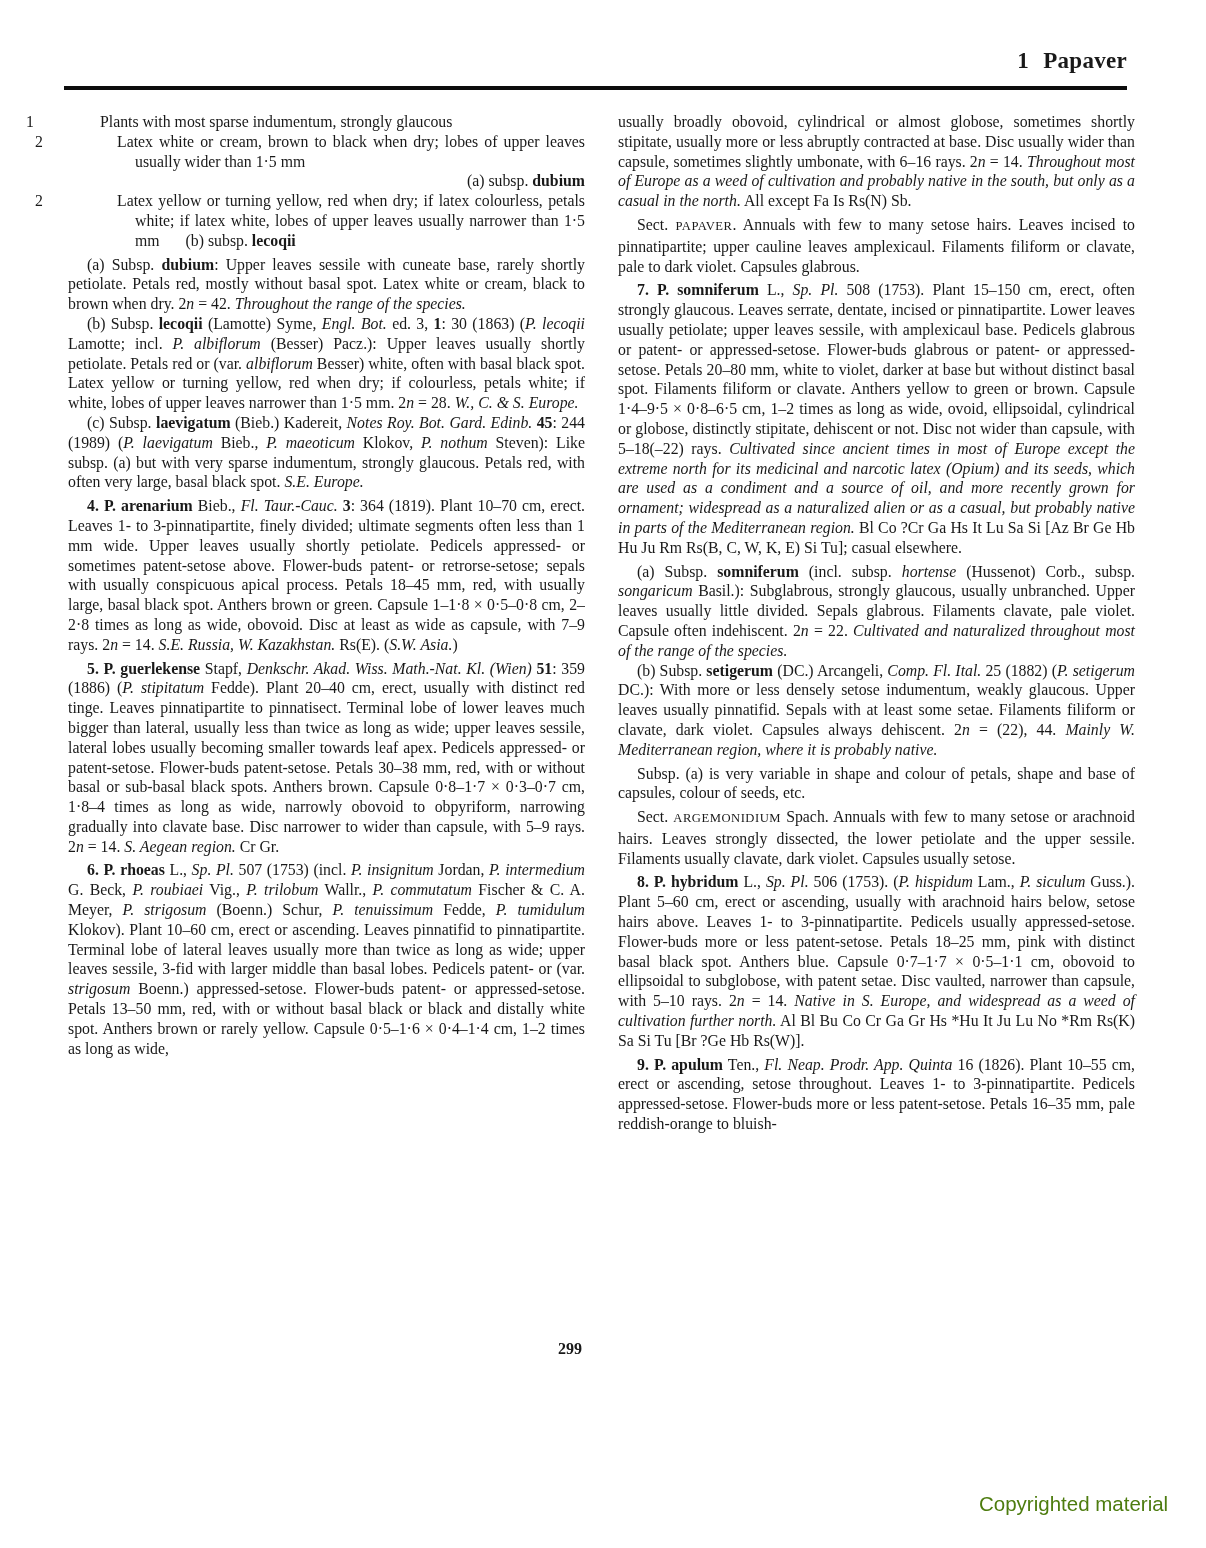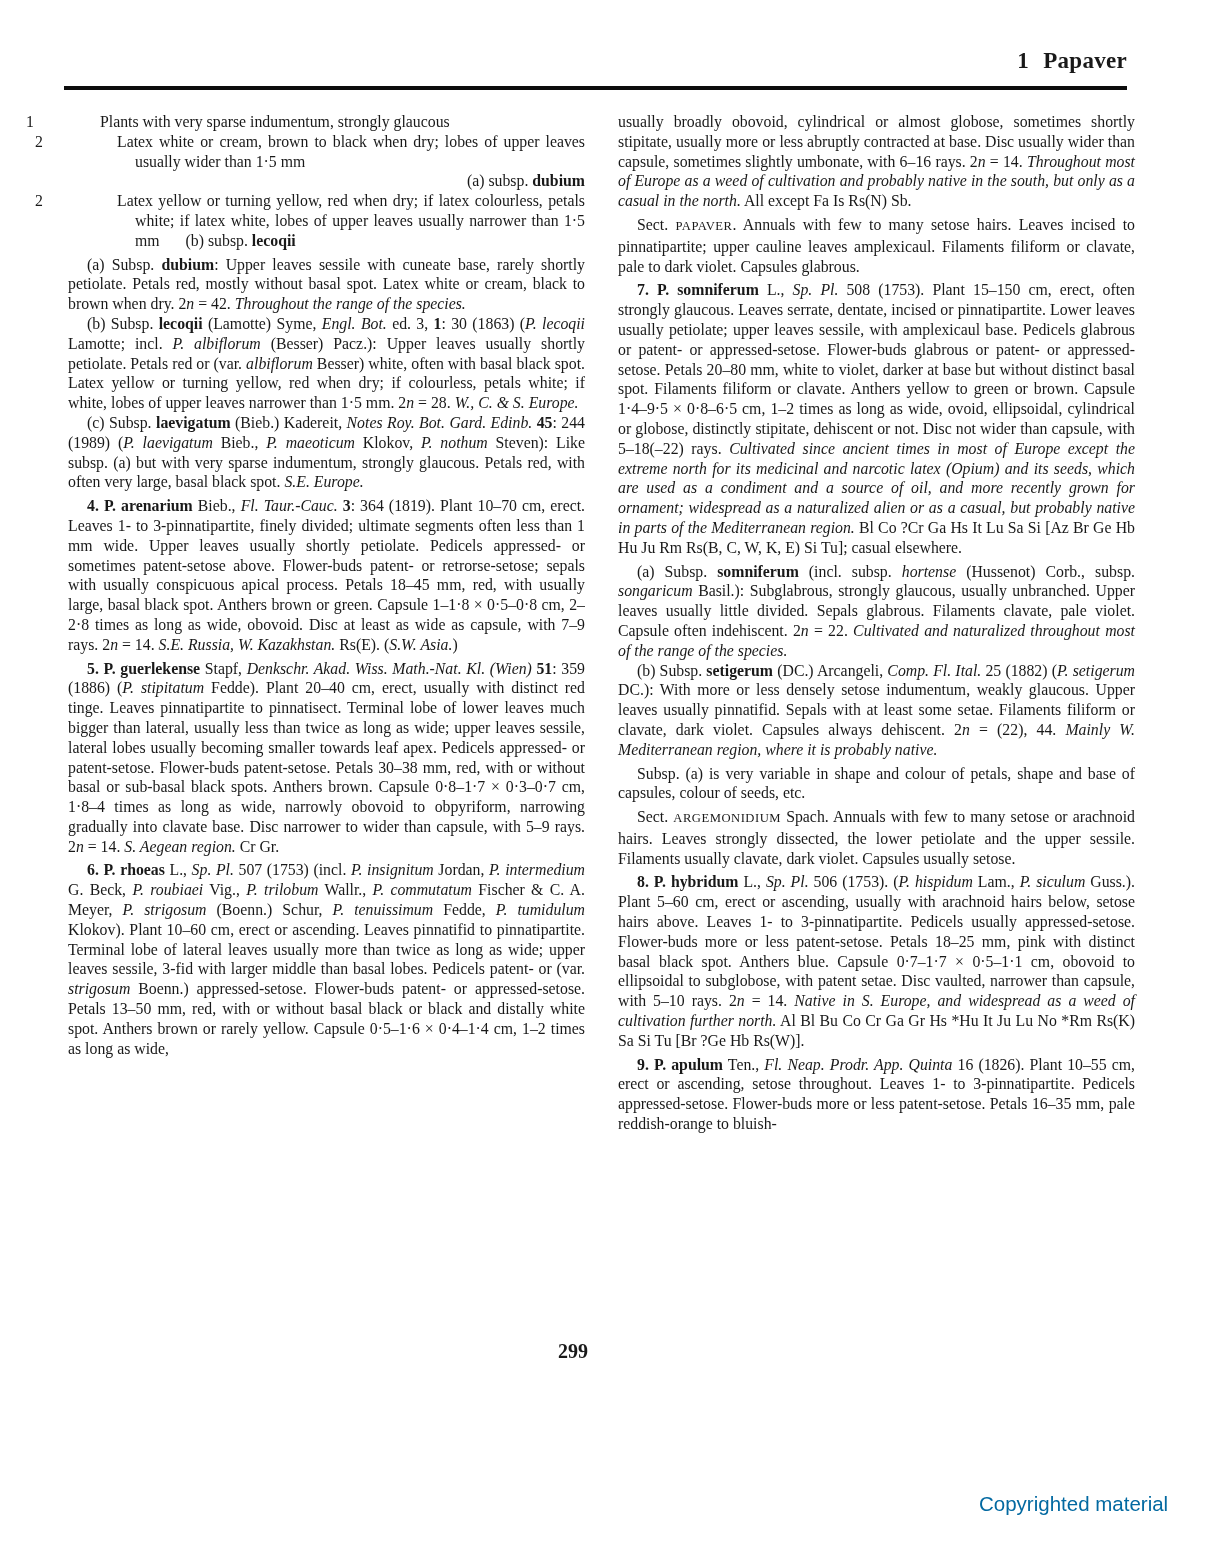--- a/index.html
+++ b/index.html
@@ -43,42 +43,42 @@
   .key-l2 { padding-left:67px; text-indent:-50px; }
   .key-l2 .key-num { display:inline-block; width:32px; }
   .key-result { text-align:right; }
   .key-gap { display:inline-block; width:26px; }
   .s-r { }
   .s-b { font-weight:bold; }
   .s-i { font-style:italic; }
   .s-sc { font-size:0.8em; letter-spacing:0.5px; }
   .page-number {
     position:absolute; left:558px; top:1340px;
-    font-size:20px; font-weight:bold;
+    font-size:16px; font-weight:bold;
   }
   .watermark {
     position:absolute; left:979px; top:1492px;
     font-family:"Liberation Sans", sans-serif;
-    font-size:20.5px; color:#0369a1;
+    font-size:20.5px; color:#4d7c0f;
   }
 </style>
 </head>
 <body>
 
 <div class="page">
 
   <div class="running-head">
     <span class="chapter-number">1</span><span>Papaver</span>
   </div>
 
   <div class="head-rule"></div>
 
   <div class="columns">
     <div class="col">
-        <div class="key-item key-l1"><span class="key-num">1</span><span class="s-r">Plants with very sparse indumentum, strongly glaucous</span></div>
+        <div class="key-item key-l1"><span class="key-num">1</span><span class="s-r">Plants with most sparse indumentum, strongly glaucous</span></div>
         <div class="key-item key-l2"><span class="key-num">2</span><span class="s-r">Latex white or cream, brown to black when dry; lobes of upper leaves usually wider than 1·5 mm</span></div>
         <div class="key-result"><span class="s-r">(a) subsp. </span><span class="s-b">dubium</span></div>
         <div class="key-item key-l2"><span class="key-num">2</span><span class="s-r">Latex yellow or turning yellow, red when dry; if latex colourless, petals white; if latex white, lobes of upper leaves usually narrower than 1·5 mm</span><span class="key-gap"></span><span class="s-r">(b) subsp. </span><span class="s-b">lecoqii</span></div>
         <div class="para b-subsp b-gap"><span class="s-r">(a) Subsp. </span><span class="s-b">dubium</span><span class="s-r">: Upper leaves sessile with cuneate base, rarely shortly petiolate. Petals red, mostly without basal spot. Latex white or cream, black to brown when dry. 2</span><span class="s-i">n</span><span class="s-r"> = 42. </span><span class="s-i">Throughout the range of the species.</span></div>
         <div class="para b-subsp"><span class="s-r">(b) Subsp. </span><span class="s-b">lecoqii</span><span class="s-r"> (Lamotte) Syme, </span><span class="s-i">Engl. Bot.</span><span class="s-r"> ed. 3, </span><span class="s-b">1</span><span class="s-r">: 30 (1863) (</span><span class="s-i">P. lecoqii</span><span class="s-r"> Lamotte; incl. </span><span class="s-i">P. albiflorum</span><span class="s-r"> (Besser) Pacz.): Upper leaves usually shortly petiolate. Petals red or (var. </span><span class="s-i">albiflorum</span><span class="s-r"> Besser) white, often with basal black spot. Latex yellow or turning yellow, red when dry; if colourless, petals white; if white, lobes of upper leaves narrower than 1·5 mm. 2</span><span class="s-i">n</span><span class="s-r"> = 28. </span><span class="s-i">W., C. &amp; S. Europe.</span></div>
         <div class="para b-subsp"><span class="s-r">(c) Subsp. </span><span class="s-b">laevigatum</span><span class="s-r"> (Bieb.) Kadereit, </span><span class="s-i">Notes Roy. Bot. Gard. Edinb.</span><span class="s-r"> </span><span class="s-b">45</span><span class="s-r">: 244 (1989) (</span><span class="s-i">P. laevigatum</span><span class="s-r"> Bieb., </span><span class="s-i">P. maeoticum</span><span class="s-r"> Klokov, </span><span class="s-i">P. nothum</span><span class="s-r"> Steven): Like subsp. (a) but with very sparse indumentum, strongly glaucous. Petals red, with often very large, basal black spot. </span><span class="s-i">S.E. Europe.</span></div>
         <div class="para b-species"><span class="s-b">4. P. arenarium</span><span class="s-r"> Bieb., </span><span class="s-i">Fl. Taur.-Cauc.</span><span class="s-r"> </span><span class="s-b">3</span><span class="s-r">: 364 (1819). Plant 10–70 cm, erect. Leaves 1- to 3-pinnatipartite, finely divided; ultimate segments often less than 1 mm wide. Upper leaves usually shortly petiolate. Pedicels appressed- or sometimes patent-setose above. Flower-buds patent- or retrorse-setose; sepals with usually conspicuous apical process. Petals 18–45 mm, red, with usually large, basal black spot. Anthers brown or green. Capsule 1–1·8 × 0·5–0·8 cm, 2–2·8 times as long as wide, obovoid. Disc at least as wide as capsule, with 7–9 rays. 2</span><span class="s-i">n</span><span class="s-r"> = 14. </span><span class="s-i">S.E. Russia, W. Kazakhstan.</span><span class="s-r"> Rs(E). (</span><span class="s-i">S.W. Asia.</span><span class="s-r">)</span></div>
         <div class="para b-species"><span class="s-b">5. P. guerlekense</span><span class="s-r"> Stapf, </span><span class="s-i">Denkschr. Akad. Wiss. Math.-Nat. Kl. (Wien)</span><span class="s-r"> </span><span class="s-b">51</span><span class="s-r">: 359 (1886) (</span><span class="s-i">P. stipitatum</span><span class="s-r"> Fedde). Plant 20–40 cm, erect, usually with distinct red tinge. Leaves pinnatipartite to pinnatisect. Terminal lobe of lower leaves much bigger than lateral, usually less than twice as long as wide; upper leaves sessile, lateral lobes usually becoming smaller towards leaf apex. Pedicels appressed- or patent-setose. Flower-buds patent-setose. Petals 30–38 mm, red, with or without basal or sub-basal black spots. Anthers brown. Capsule 0·8–1·7 × 0·3–0·7 cm, 1·8–4 times as long as wide, narrowly obovoid to obpyriform, narrowing gradually into clavate base. Disc narrower to wider than capsule, with 5–9 rays. 2</span><span class="s-i">n</span><span class="s-r"> = 14. </span><span class="s-i">S. Aegean region.</span><span class="s-r"> Cr Gr.</span></div>
         <div class="para b-species"><span class="s-b">6. P. rhoeas</span><span class="s-r"> L., </span><span class="s-i">Sp. Pl.</span><span class="s-r"> 507 (1753) (incl. </span><span class="s-i">P. insignitum</span><span class="s-r"> Jordan, </span><span class="s-i">P. intermedium</span><span class="s-r"> G. Beck, </span><span class="s-i">P. roubiaei</span><span class="s-r"> Vig., </span><span class="s-i">P. trilobum</span><span class="s-r"> Wallr., </span><span class="s-i">P. commutatum</span><span class="s-r"> Fischer &amp; C. A. Meyer, </span><span class="s-i">P. strigosum</span><span class="s-r"> (Boenn.) Schur, </span><span class="s-i">P. tenuissimum</span><span class="s-r"> Fedde, </span><span class="s-i">P. tumidulum</span><span class="s-r"> Klokov). Plant 10–60 cm, erect or ascending. Leaves pinnatifid to pinnatipartite. Terminal lobe of lateral leaves usually more than twice as long as wide; upper leaves sessile, 3-fid with larger middle than basal lobes. Pedicels patent- or (var. </span><span class="s-i">strigosum</span><span class="s-r"> Boenn.) appressed-setose. Flower-buds patent- or appressed-setose. Petals 13–50 mm, red, with or without basal black or black and distally white spot. Anthers brown or rarely yellow. Capsule 0·5–1·6 × 0·4–1·4 cm, 1–2 times as long as wide,</span></div>
       </div>

